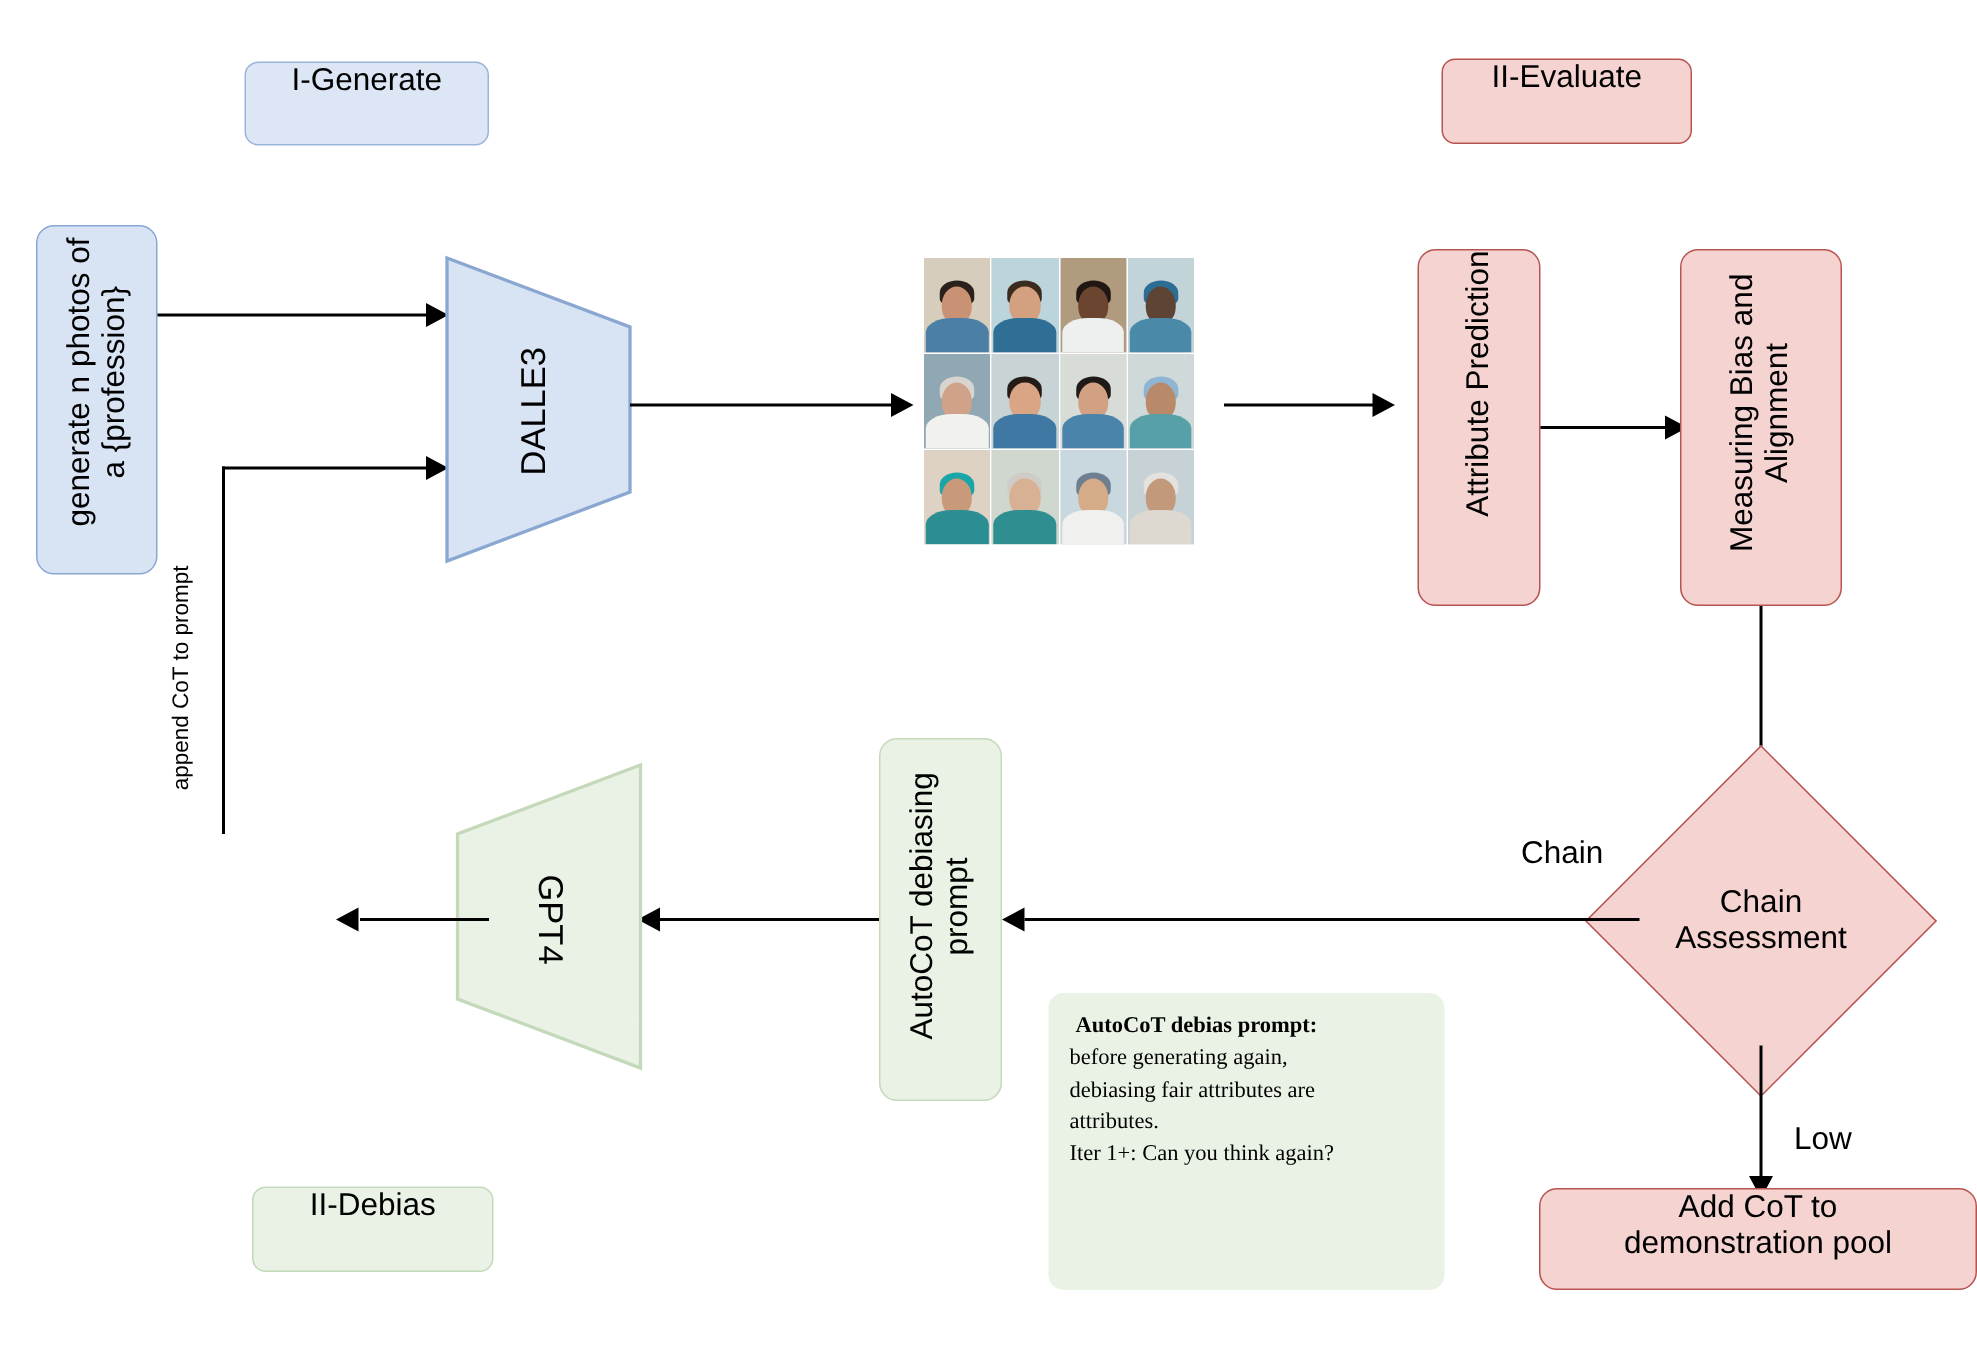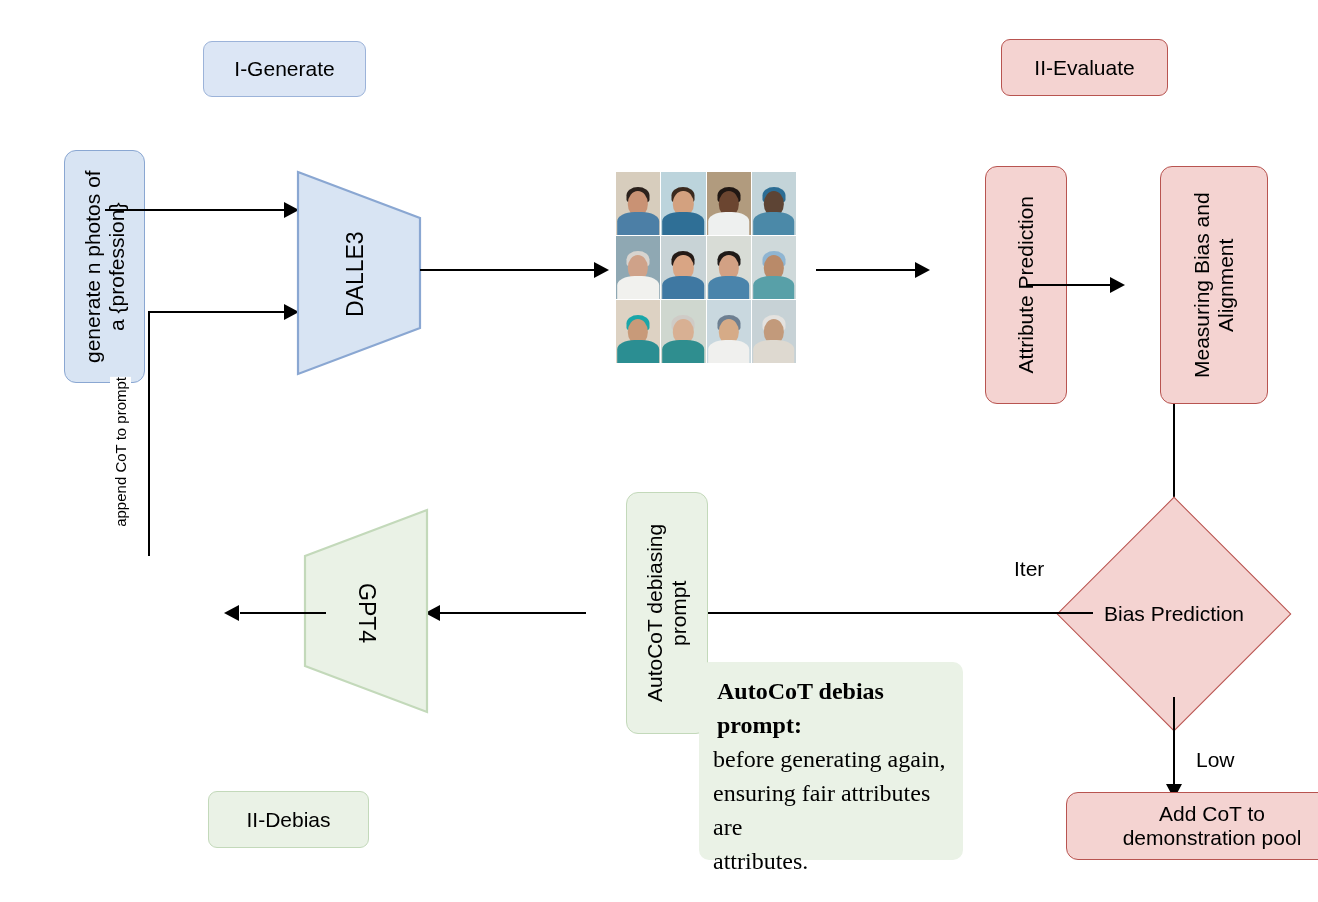--- a/index.html
+++ b/index.html
@@ -15,25 +15,24 @@
     position: relative;
     width: 1318px;
     height: 902px;
     background: #ffffff;
     overflow: hidden;
   }
   .node {
     position: absolute;
     box-sizing: border-box;
     display: flex;
-    align-items: center;
+    align-items: flex-start;
     justify-content: center;
     text-align: center;
     line-height: 1.12;
-    margin-left: 40px;
   }
   
   .pill {
     border-radius: 9px;
     font-size: 21px;
   }
   .pill.blue   { background: #dce6f5; border: 1.6px solid #9cb3d9; }
   .pill.red    { background: #f4d3d1; border: 1.6px solid #b85450; }
   .pill.green  { background: #eaf2e6; border: 1.6px solid #c3d9ba; }
 
@@ -134,21 +133,21 @@
   }
 
   
   #prompt-note {
     position: absolute;
     background: #eaf2e6;
     border-radius: 10px;
     box-sizing: border-box;
     padding: 12px 14px 14px 14px;
     font-family: "Liberation Serif", serif;
-    font-size: 24px;
+    font-size: 15px;
     line-height: 1.42;
     color: #000;
   }
   #prompt-note .note-title { font-weight: bold; display: block; padding-left: 4px; }
   #prompt-note .note-line { display: block; }
 </style>
 </head>
 <body>
 
 <div id="canvas">
@@ -274,26 +273,26 @@
 
   <div class="node rbox red" style="left:1120px; top:166px; width:108px; height:238px;">
     <span class="vert-up" style="white-space:normal; height:216px; text-align:center;">Measuring Bias and Alignment</span>
   </div>
 
   <div class="edge v-edge" style="left:1173px; top:404px; width:2.2px; height:112px;"></div>
   <div class="arrow arrow-d" style="left:1166px; top:513px;"></div>
 
   <div class="diamond-wrap" style="left:1091px; top:531px; width:166px; height:166px;">
     <div class="diamond-shape"></div>
-    <div class="diamond-text">Bias Prediction</div>
+    <div class="diamond-text">Chain Assessment</div>
   </div>
 
   <div class="edge h-edge" style="left:683px; top:612px; width:410px;"></div>
   <div class="arrow arrow-l" style="left:668px; top:605px;"></div>
-  <div class="edge-label" style="left:1012px; top:557px;">Iter</div>
+  <div class="edge-label" style="left:1012px; top:557px;">Chain</div>
 
   <div class="edge v-edge" style="left:1173px; top:697px; width:2.2px; height:90px;"></div>
   <div class="arrow arrow-d" style="left:1166px; top:784px;"></div>
   <div class="edge-label" style="left:1194px; top:748px;">Low</div>
 
   <div class="node rbox red" style="left:1026px; top:792px; width:292px; height:68px;">
     <span style="white-space:normal; width:236px;">Add CoT to demonstration pool</span>
   </div>
 
   <div class="node rbox green" style="left:586px; top:492px; width:82px; height:242px;">
@@ -310,17 +309,18 @@
     <div class="trap-label vert-down" style="left:50px; top:46px; height:118px; display:flex; align-items:center; justify-content:center;">GPT4</div>
   </div>
 
   <div class="edge h-edge" style="left:240px; top:612px; width:86px;"></div>
   <div class="arrow arrow-l" style="left:224px; top:605px;"></div>
 
 
   <div id="prompt-note" style="left:699px; top:662px; width:264px; height:198px;">
     <span class="note-title">AutoCoT debias prompt:</span>
     <span class="note-line">before generating again,</span>
-    <span class="note-line">ensuring fair attributes are</span>
+    <span class="note-line">debiasing fair attributes are</span>
     <span class="note-line">attributes.</span>
+    <span class="note-line">Iter 1+: Can you think again?</span>
   </div>
 
 </div>
 
 </body></html>

